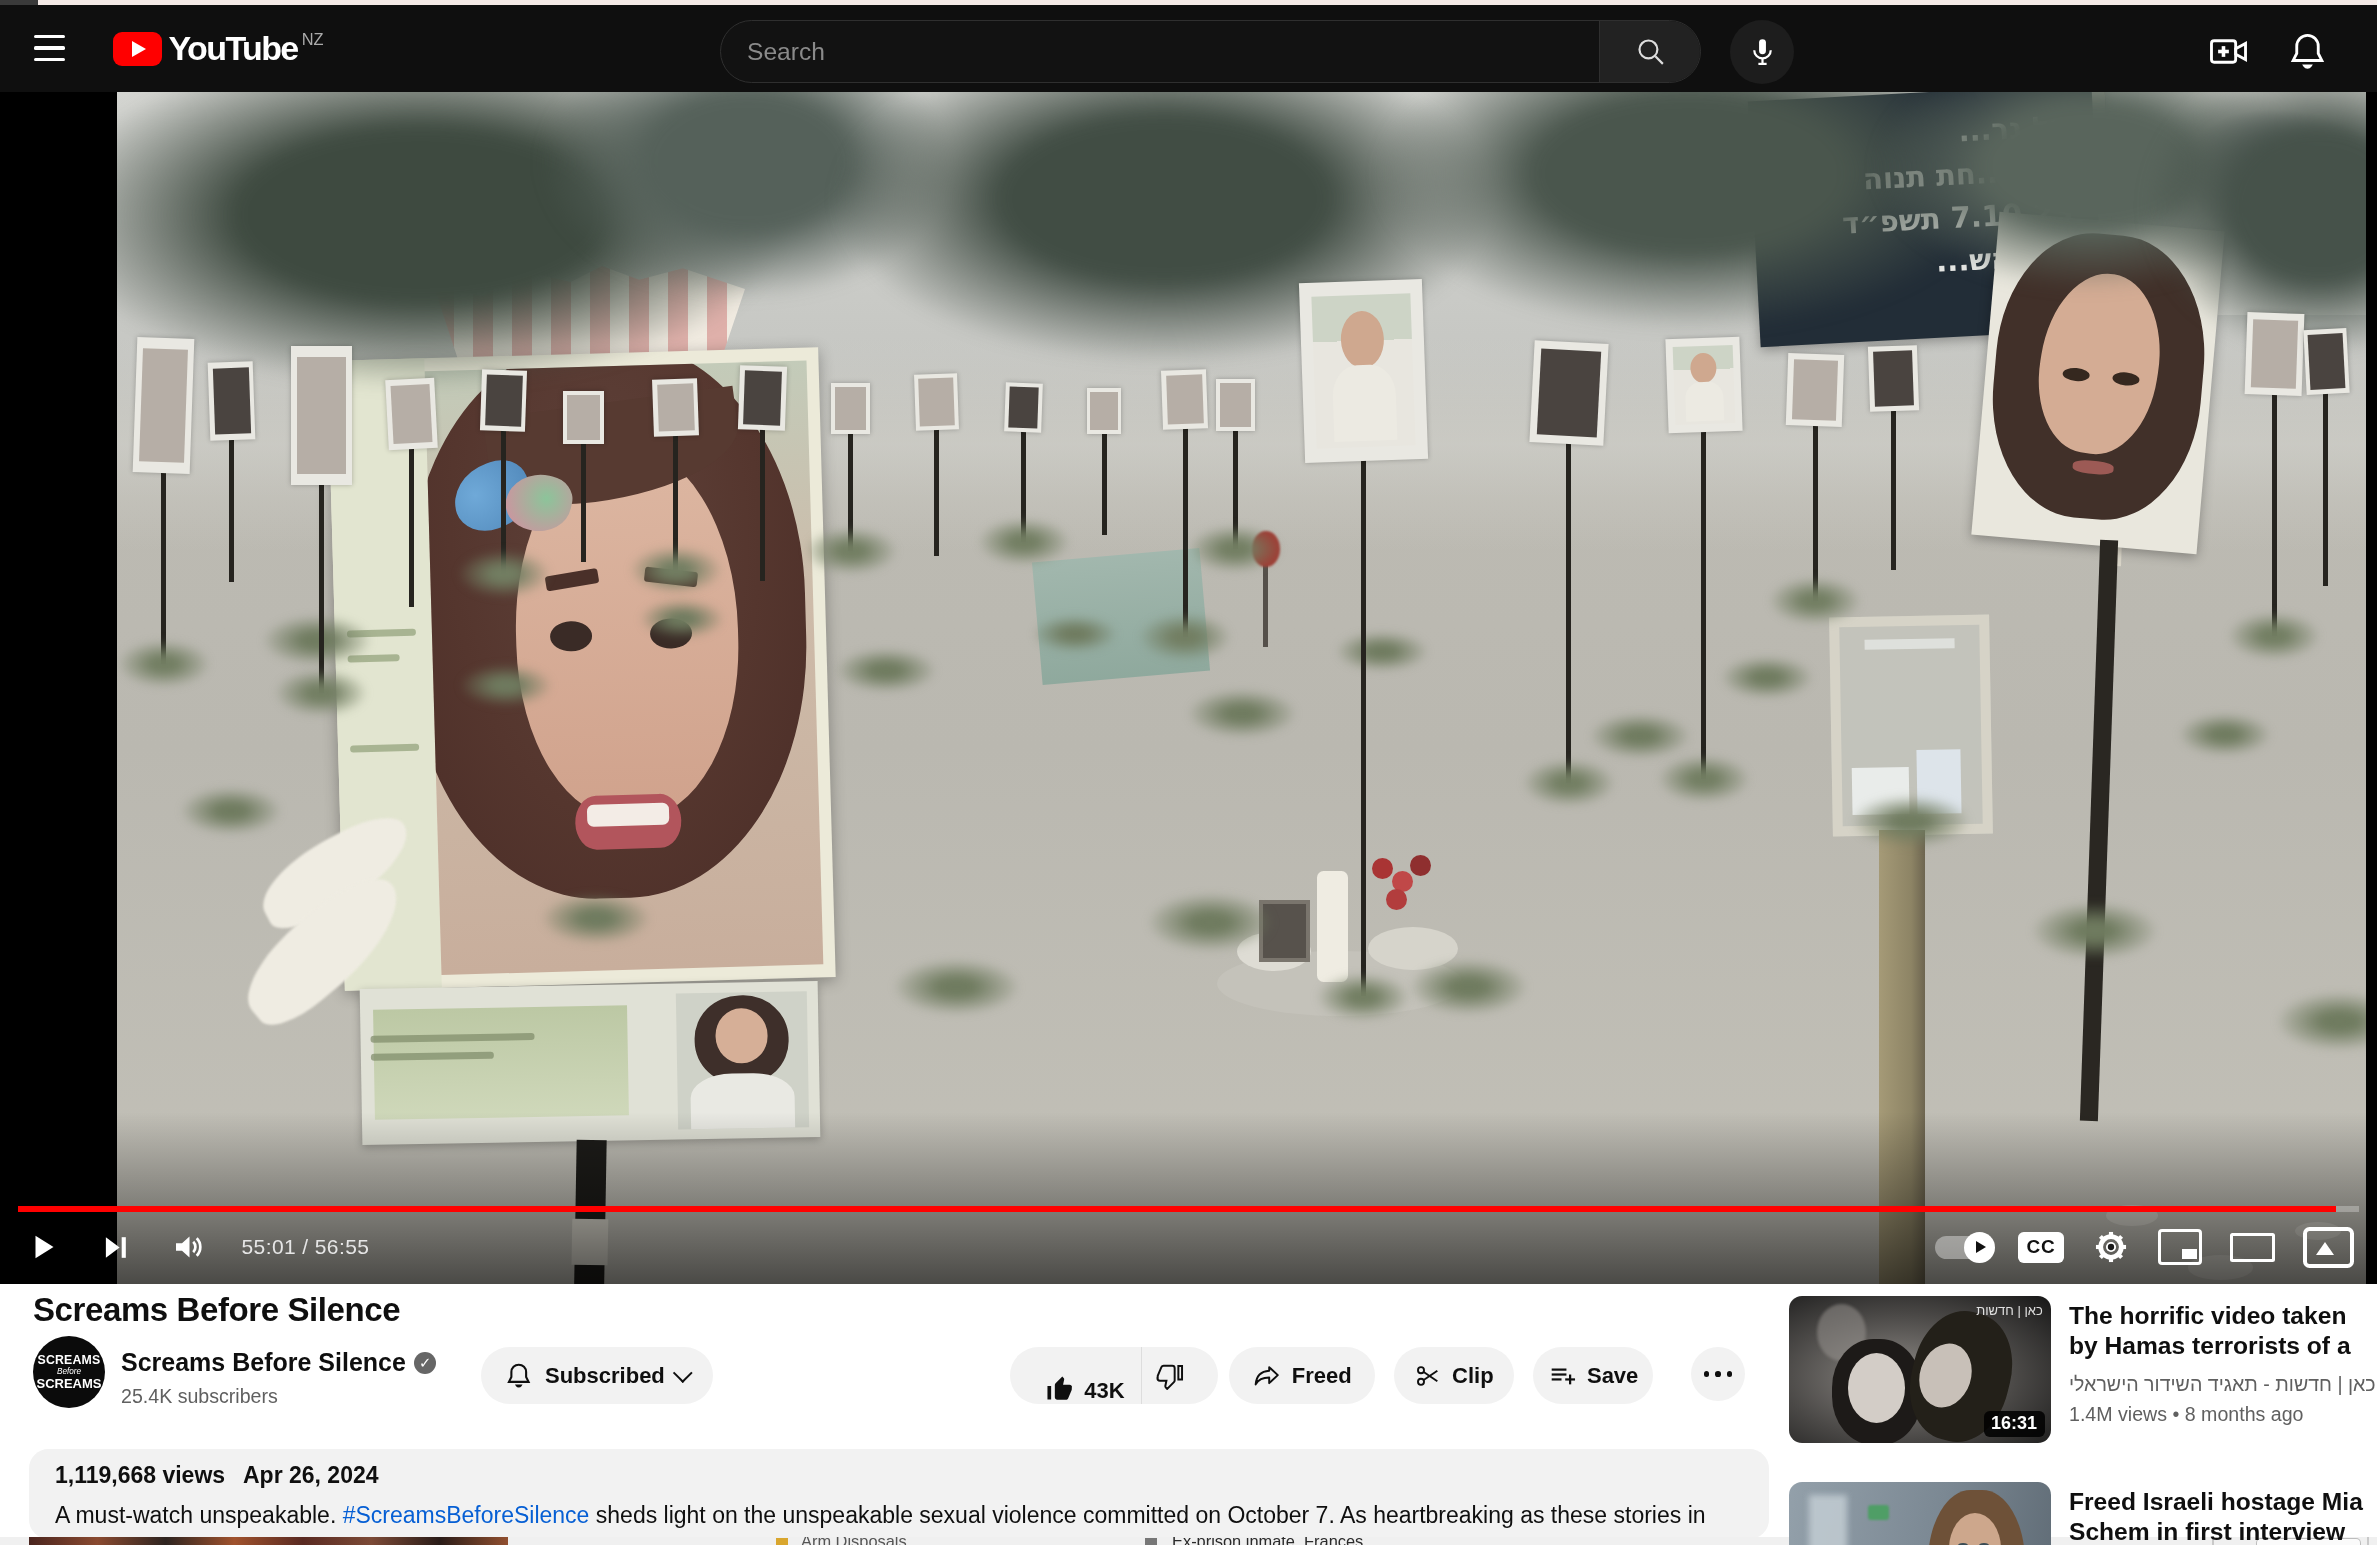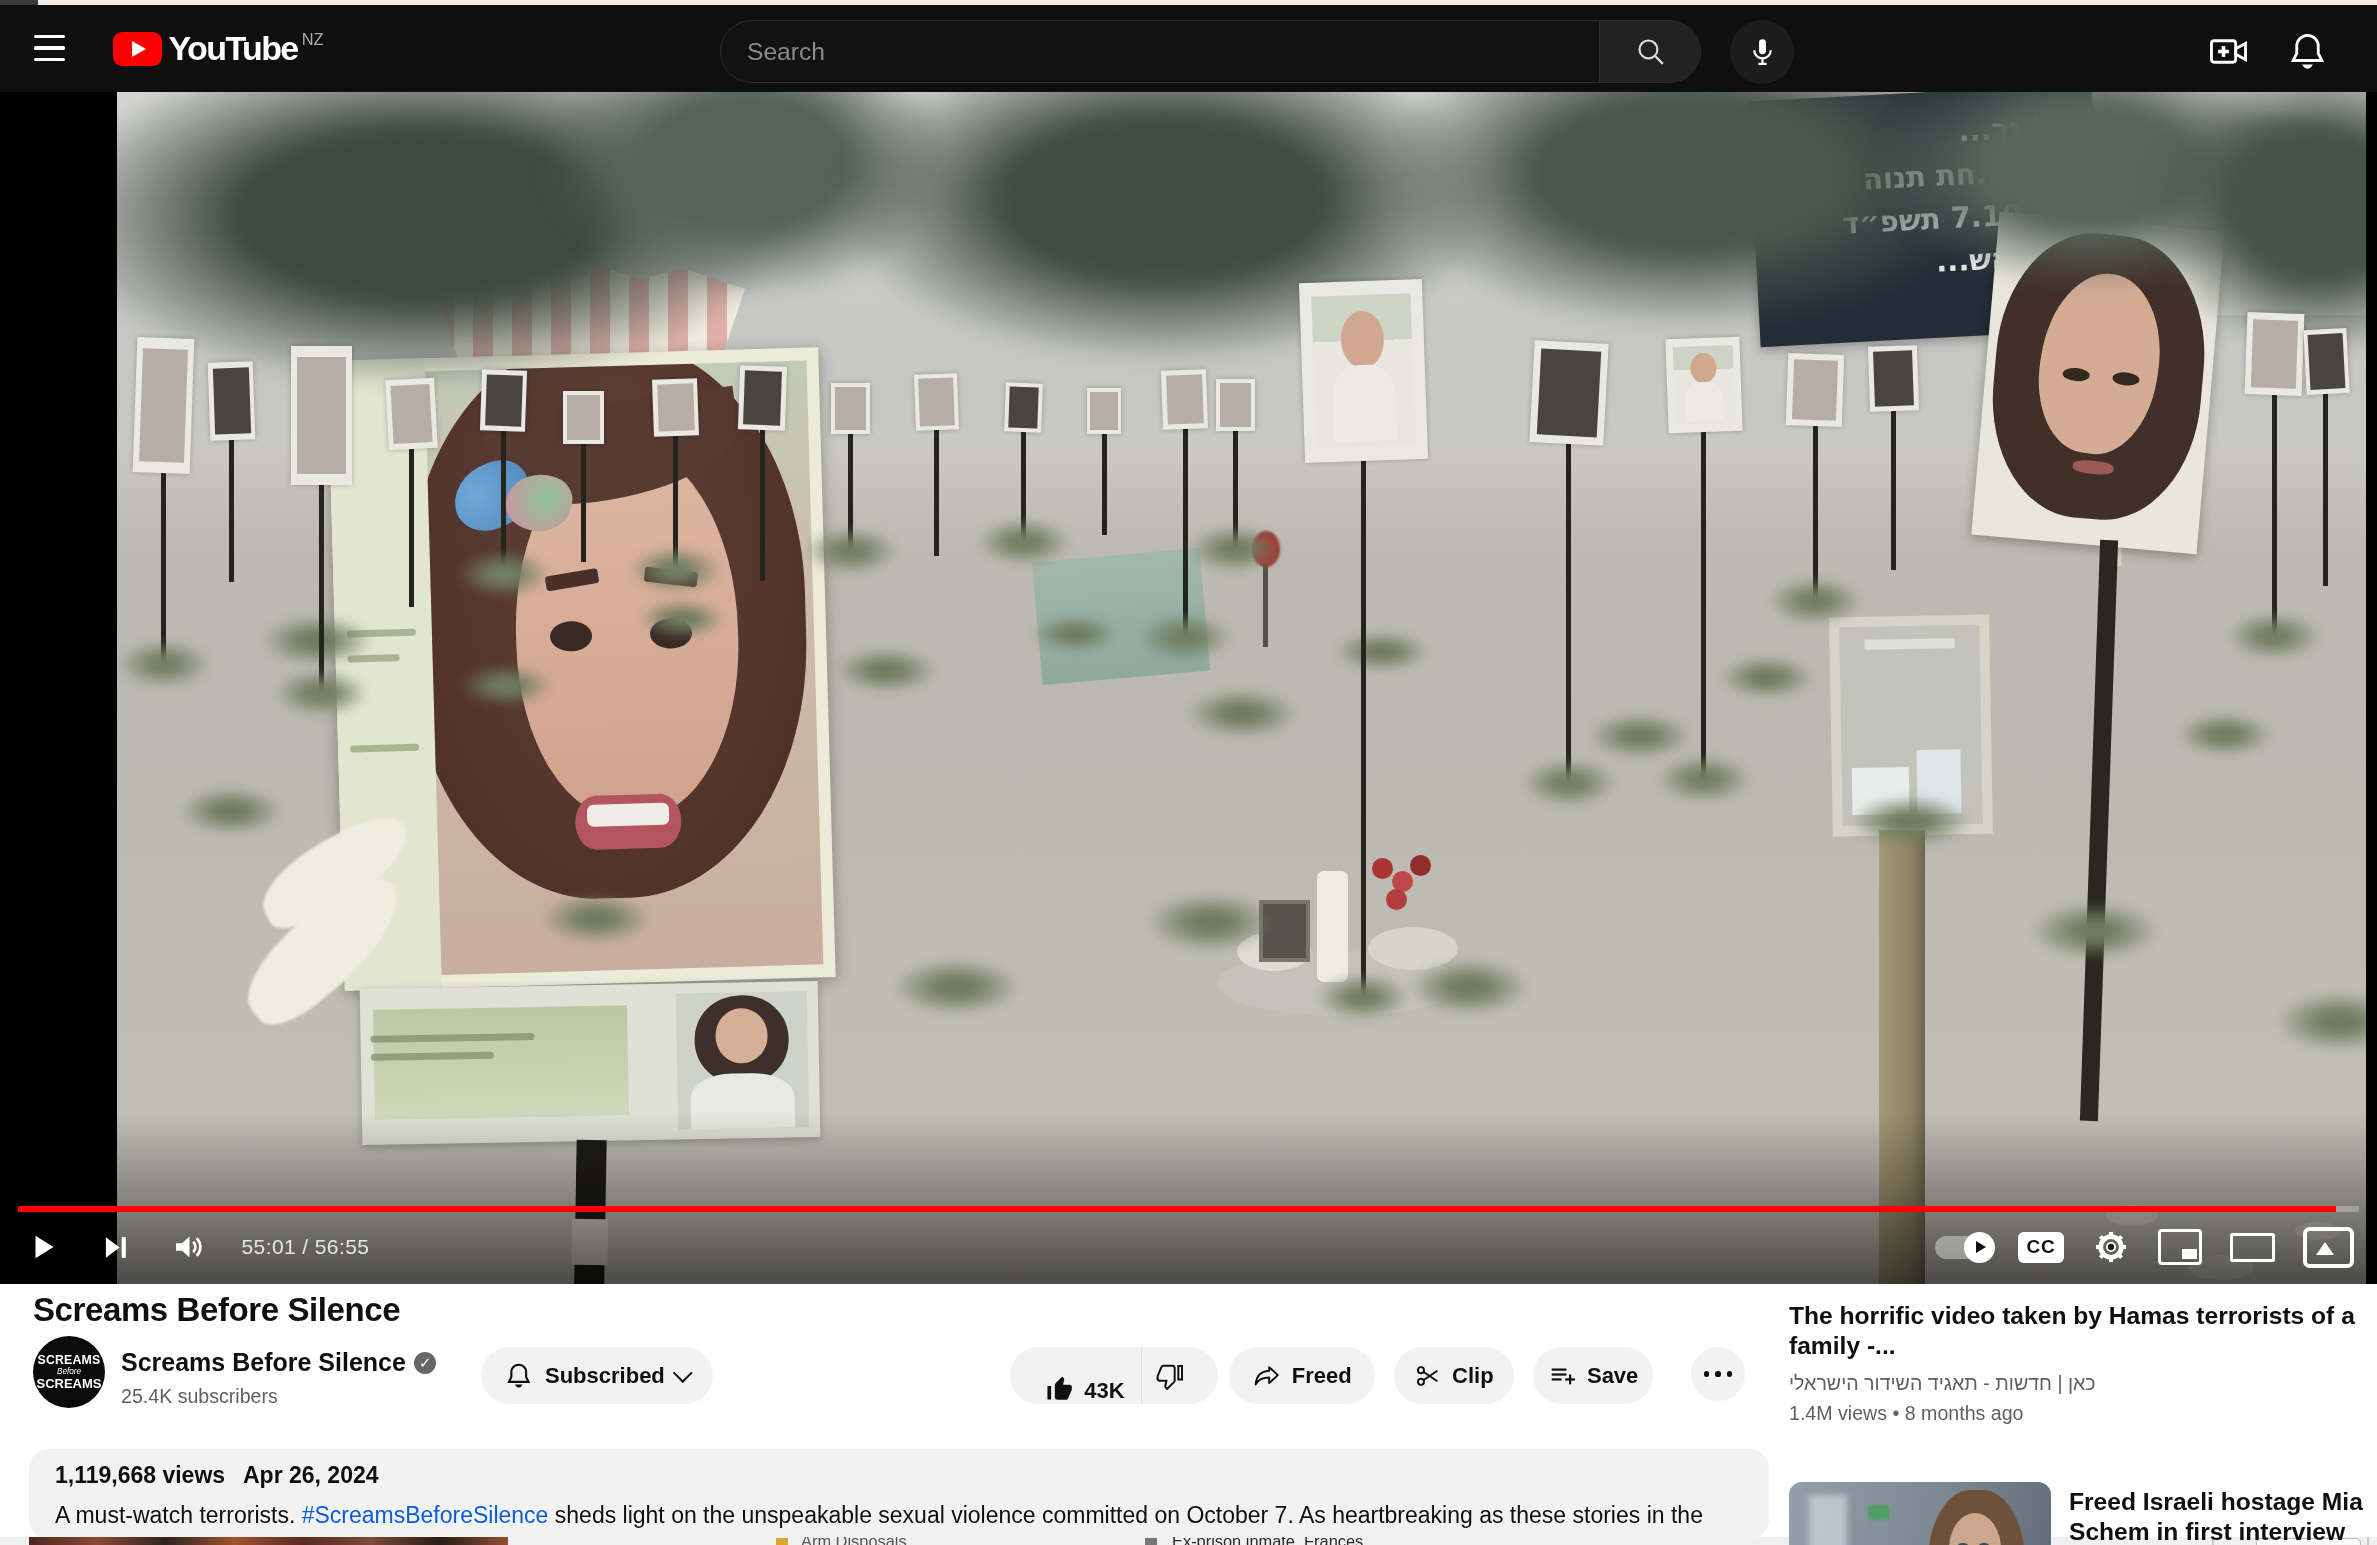--- a/index.html
+++ b/index.html
@@ -610,36 +610,45 @@
       <i></i>
     </div>
 </div>
 
 <div class="abs" id="descbox">
   <div id="desc-meta">
     <span>1,119,668 views</span>
     <span class="date">Apr 26, 2024</span>
   </div>
   <div id="desc-text">
-    <span>A must-watch terrorists. </span><a>#ScreamsBeforeSilence</a><span> sheds light on the unspeakable sexual violence committed on October 7. As heartbreaking as these stories in the documentary are, we cannot afford to look away.</span>
+    <span>A must-watch unspeakable. </span><a>#ScreamsBeforeSilence</a><span> sheds light on the unspeakable sexual violence committed on October 7. As heartbreaking as these stories in the documentary are, we cannot afford to look away.</span>
   </div>
 </div>
 
 <div class="abs" id="peek-bottom">
   <div class="peek-img"></div>
   <div class="peek-dot" style="left:776px;"></div>
   <div class="peek-chip" style="left:801px;">Arm Disposals</div>
   <div class="peek-dot" style="left:1145px;background:#777;"></div>
   <div class="peek-chip" style="left:1172px;color:#2a2a2a;">Ex-prison inmate, Frances</div>
   <div class="peek-sep" style="left:2212px;"></div>
   <div class="peek-box" style="left:2256px;"></div>
   <div class="peek-sep" style="left:2367px;"></div>
 </div>
 
 <div class="sb-item" style="top:1296px;">
+  <div class="sb-thumb" id="t1">
+    <div class="t1-balloon"></div>
+      <div class="t1-hair1"></div>
+      <div class="t1-face1"></div>
+    <div class="t1-hair2"></div>
+      <div class="t1-face2"></div>
+    <div class="sb-wm">כאן | חדשות</div>
+    <div class="sb-dur">16:31</div>
+  </div>
   <div class="sb-text">
     <div class="sb-title">The horrific video taken by Hamas terrorists of a family -...</div>
     <div class="sb-channel"><span dir="rtl">כאן | חדשות - תאגיד השידור הישראלי</span></div>
     <div class="sb-meta">1.4M views  •  8 months ago</div>
   </div>
 </div>
 
 <div class="sb-item" style="top:1482px;">
   <div class="sb-thumb" id="t2">
     <div class="t2-door"></div>

